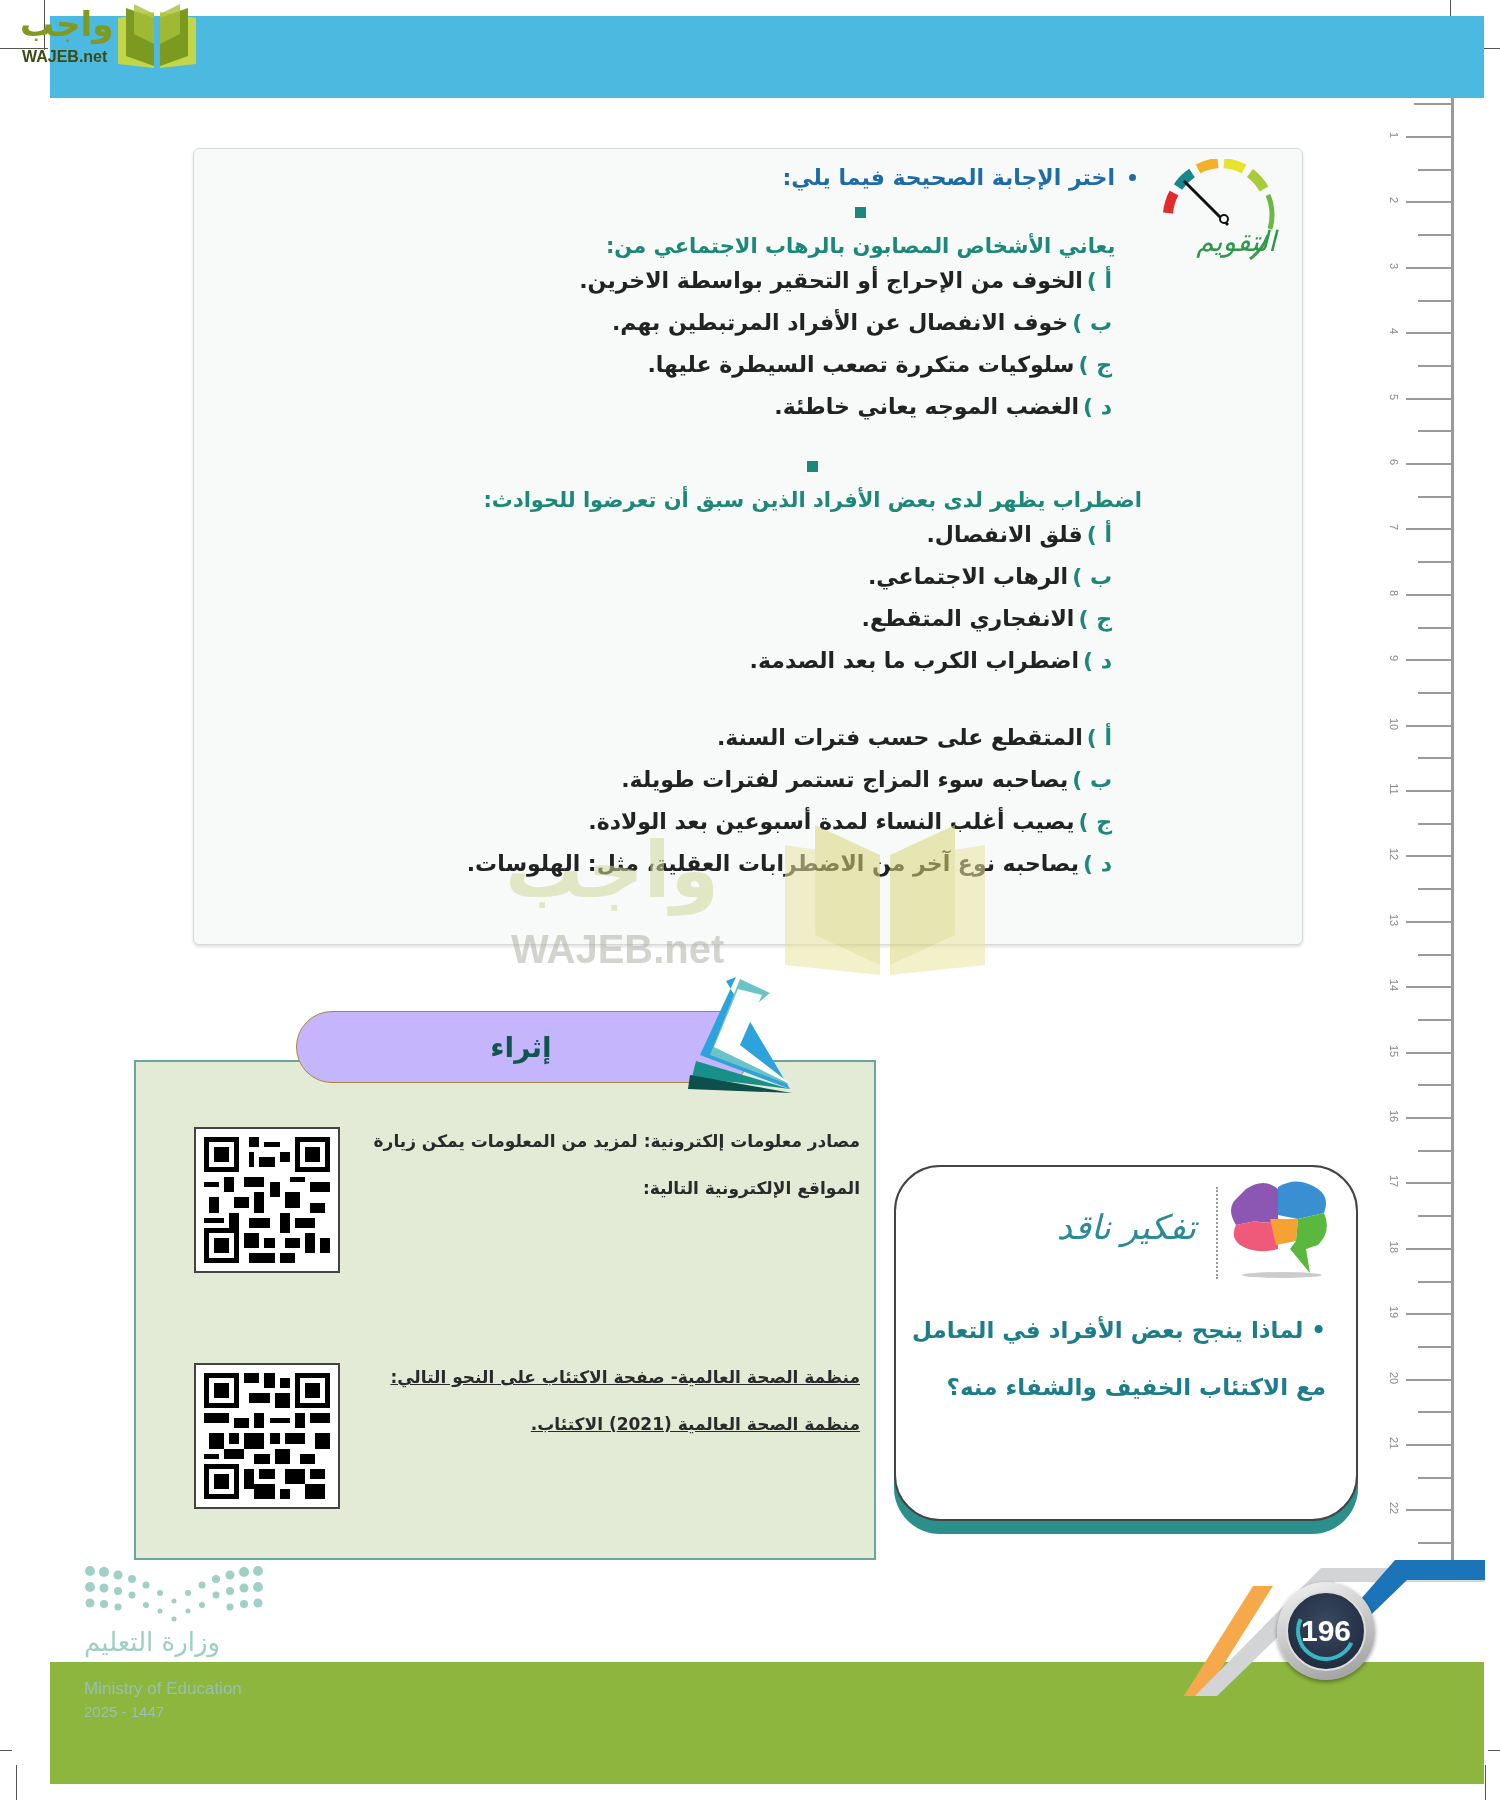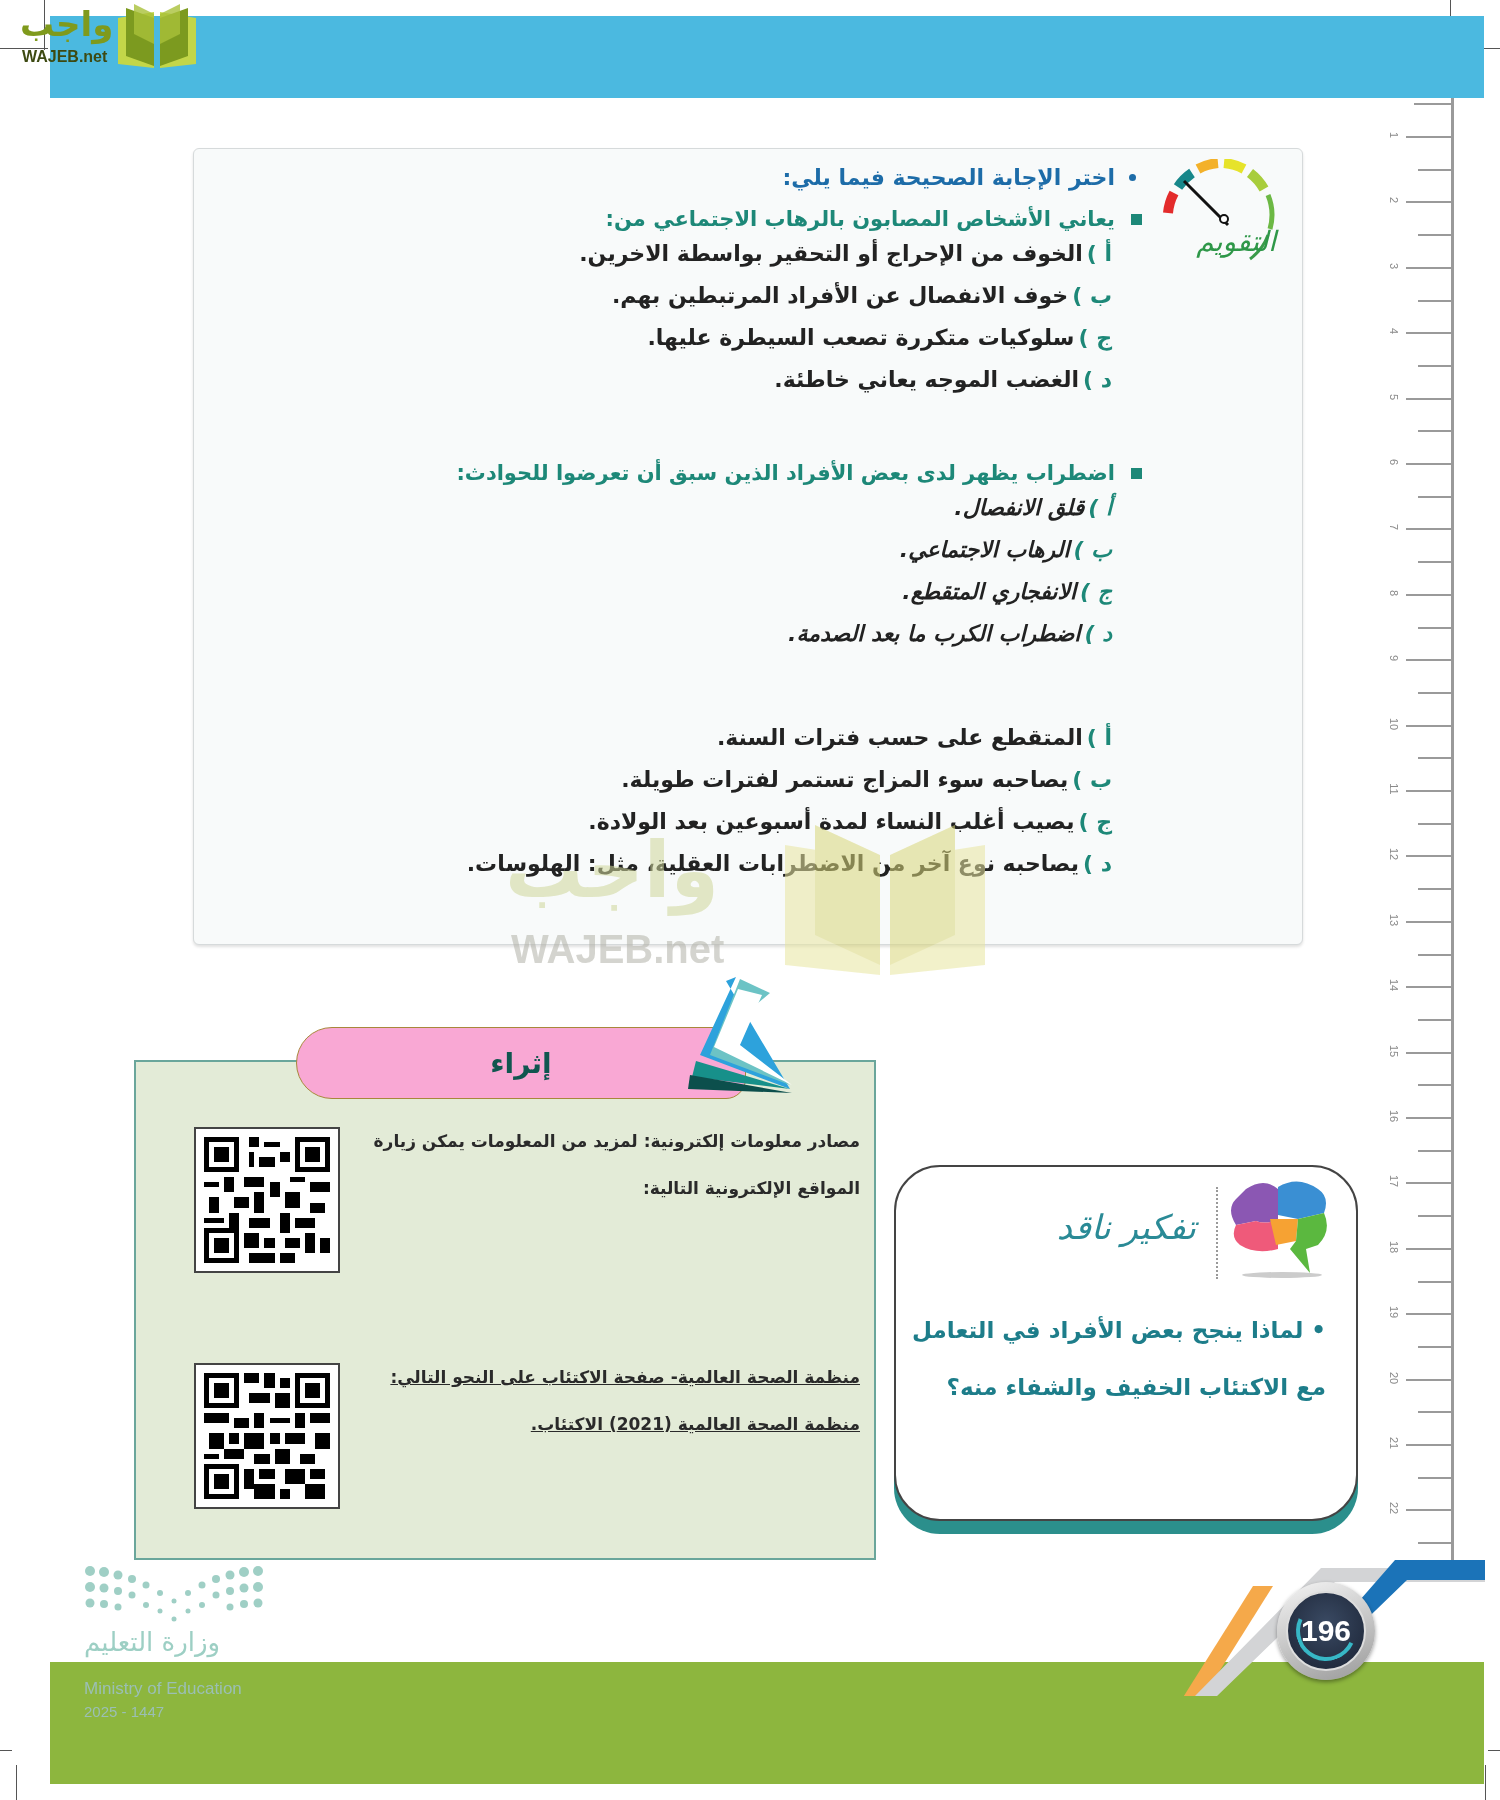--- a/index.html
+++ b/index.html
@@ -24,34 +24,34 @@
   .ruler-line { left: 1451px; top: 98px; width: 3px; height: 1480px; background: #9a9a9a; }
   .tick { position: absolute; height: 2px; background: #9a9a9a; }
   .tick-num { position: absolute; font-size: 11px; color: #8a8a8a; transform: rotate(90deg); font-family: "Liberation Sans", sans-serif; width: 20px; text-align: center; }
 
   
   .quiz-card { left: 193px; top: 148px; width: 1110px; height: 797px; background: #f8fafa; border: 1px solid #d6dadb; border-radius: 6px; box-shadow: 0 2px 3px rgba(0,0,0,0.12); }
 
   .q-section { position: absolute; right: 160px; direction: rtl; text-align: right; }
   .intro { font-size: 22px; font-weight: bold; color: #1d6ca8; display: flex; align-items: center; gap: 14px; }
   .intro .dot { width: 7px; height: 7px; border-radius: 50%; background: #1d6ca8; display: inline-block; margin-right: 6px; }
-  .q-head { font-size: 21px; font-weight: bold; color: #1d8878; display: flex; align-items: center; gap: 16px; white-space: nowrap; }
+  .q-head { font-size: 21px; font-weight: bold; color: #1d8878; display: flex; align-items: center; gap: 16px; white-space: nowrap; flex-direction: column; }
   .q-head .sq { width: 11px; height: 11px; background: #1d8878; display: inline-block; }
   .q-head .dots { display: inline-block; width: 190px; border-bottom: 2px dotted #6aa; margin-right: 4px; height: 12px; }
   .option { font-size: 22px; font-weight: bold; color: #222; margin-right: 30px; height: 42px; line-height: 42px; white-space: nowrap; }
   .option .letter { color: #1d8878; margin-left: 4px; }
 
   
   .wm { left: 505px; top: 845px; width: 500px; height: 140px; opacity: 0.55; pointer-events: none; }
   .wm-ar { position: absolute; left: 0; top: -20px; font-size: 78px; font-weight: bold; color: #cfd79a; direction: rtl; }
   .wm-en { position: absolute; left: 6px; top: 82px; font-size: 40px; font-weight: bold; color: #b2b2a8; font-family: "Liberation Sans", sans-serif; }
 
   
   .ithraa-box { left: 134px; top: 1060px; width: 742px; height: 500px; background: #e3ebd7; border: 2px solid #6aa69b; }
-  .ithraa-tab { left: 296px; top: 1011px; width: 450px; height: 72px; background: #f9a8d4; border: 1px solid #a8873a; border-radius: 36px 20px 20px 36px; display: flex; align-items: center; justify-content: center; margin-top: 16px; }
+  .ithraa-tab { left: 296px; top: 1011px; width: 450px; height: 72px; background: #c4b5fd; border: 1px solid #a8873a; border-radius: 36px 20px 20px 36px; display: flex; align-items: center; justify-content: center; }
   .ithraa-tab span { font-size: 28px; font-weight: bold; color: #10564f; }
   .ithraa-book { left: 680px; top: 975px; }
 
   .qr { position: absolute; width: 146px; height: 146px; background: #fff; border: 2px solid #444; padding: 8px; }
   .qr svg { width: 100%; height: 100%; }
 
   .ith-text { position: absolute; right: 0; direction: rtl; text-align: right; font-size: 17px; font-weight: bold; color: #2a2a2a; line-height: 47px; white-space: nowrap; }
 
   
   .ct-shadow { left: 894px; top: 1172px; width: 464px; height: 362px; background: #2b8f8c; border-radius: 46px; }
@@ -206,21 +206,21 @@
       <div class="option"><span class="letter">ج )</span><span>سلوكيات متكررة تصعب السيطرة عليها.</span></div>
       <div class="option"><span class="letter">د )</span><span>الغضب الموجه يعاني خاطئة.</span></div>
     </div>
   </div>
 
   <div class="q-section" style="top:312px;">
     <div class="q-head">
       <span class="sq"></span>
       <span>اضطراب يظهر لدى بعض الأفراد الذين سبق أن تعرضوا للحوادث:</span>
     </div>
-    <div style="margin-top:2px;font-style:italic;">
+    <div style="margin-top:2px;">
       <div class="option"><span class="letter">أ )</span><span>قلق الانفصال.</span></div>
       <div class="option"><span class="letter">ب )</span><span>الرهاب الاجتماعي.</span></div>
       <div class="option"><span class="letter">ج )</span><span>الانفجاري المتقطع.</span></div>
       <div class="option"><span class="letter">د )</span><span>اضطراب الكرب ما بعد الصدمة.</span></div>
     </div>
   </div>
 
   <div class="q-section" style="top:566px;">
     <div style="margin-top:2px;">
       <div class="option"><span class="letter">أ )</span><span>المتقطع على حسب فترات السنة.</span></div>

